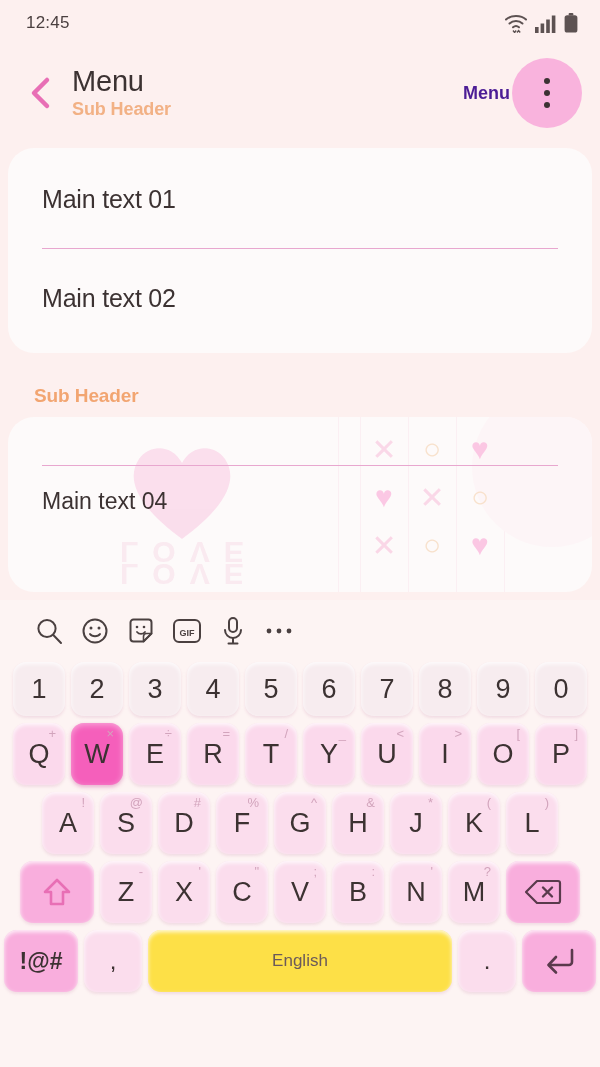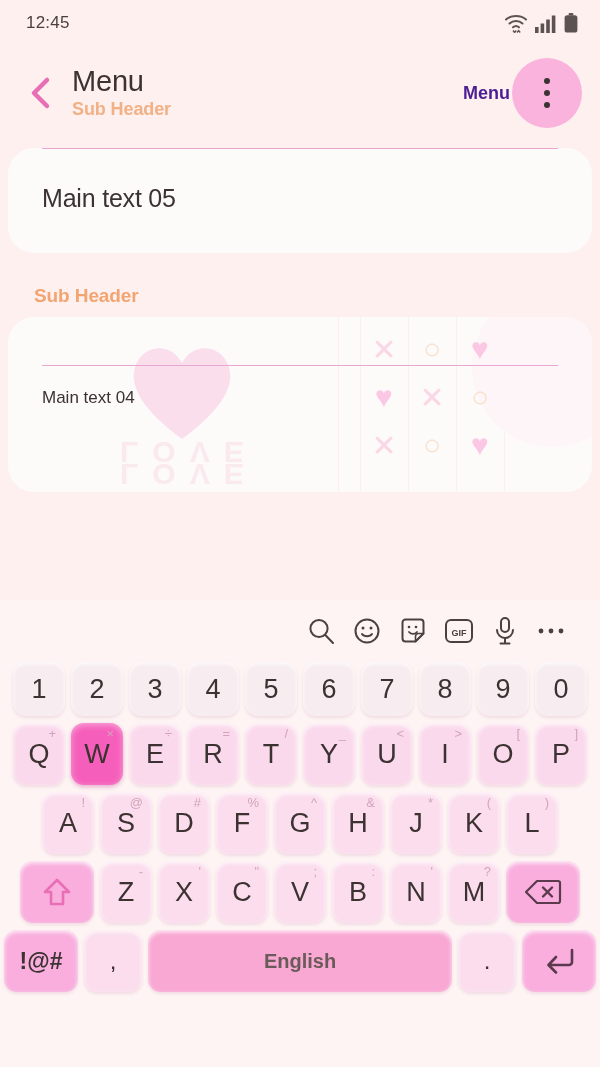--- a/index.html
+++ b/index.html
@@ -94,31 +94,31 @@
   .deco .stripe {
     position:absolute; top:0; bottom:0; width:1px; background:#fbeff3;
   }
   .deco .blob {
     position:absolute; right:-40px; top:-30px;
     width:160px; height:160px; border-radius:50%; background:#fdf5f7;
   }
   .row3-main { font-size:25px; color:#3c3232; position:relative; }
   .row3-sec { font-size:19px; color:#9b9191; margin-top:8px; position:relative; white-space:nowrap;}
   .divider2 { height:1px; background:#e8a7cf; margin-top:22px; position:relative; }
-  .row4 { padding-top:22px; font-size:17px; color:#3c3232; position:relative; }
+  .row4 { padding-top:22px; font-size:23px; color:#3c3232; position:relative; }
 
   
   .keyboard {
     position:absolute; left:0; right:0; bottom:0;
     height:467px;
     background:#fdf4f3;
   }
   .kb-toolbar {
     height:62px;
-    display:flex; align-items:center; justify-content:flex-end;
+    display:flex; align-items:center; justify-content:flex-start;
     padding:0 26px;
     text-decoration:underline;
   }
   .kb-toolbar .tb { display:flex; align-items:center; justify-content:center; width:46px; height:46px;}
   .kb-rows { padding:0 4px; }
   .kb-row { display:flex; justify-content:center; align-items:center; gap:6px; margin-bottom:7px; }
   .key {
     position:relative;
     border-radius:13px;
     display:flex; align-items:center; justify-content:center;
@@ -130,21 +130,21 @@
     font-size:13px; color:#d2a4bc; font-weight:normal; line-height:1;
   }
   .num  { width:52px; height:54px; background:#f7ecef; }
   .ltr  { width:52px; height:62px; background:#fbd9ec; }
   .ltr.active { background:#f55fbb; box-shadow:0 2px 4px rgba(200,70,150,.4), inset 0 2px 6px rgba(255,255,255,.45); }
   .ltr.pale { background:#fbdded; }
   .wide { width:74px; height:62px; background:#f9aedd; }
   .bottom .key { height:62px; }
   .k-sym { width:74px; background:#f9aedd; font-size:23px; font-weight:bold;}
   .k-comma { width:58px; background:#fbdded; font-size:24px; }
-  .k-space { flex:1 1 auto; background:#f9a8d4; font-size:20px; color:#6b5a5a;font-weight:bold; }
+  .k-space { flex:1 1 auto; background:#fde047; font-size:17px; color:#6b5a5a; }
   .k-dot { width:58px; background:#fbdded; font-size:24px; }
   .k-enter { width:74px; background:#f9aedd; }
   .row-z .ltr { width:52px; }
   svg { display:block; }
 </style>
 </head>
 <body>
 
 <div class="statusbar">
   <div class="clock">12:45</div>
@@ -191,23 +191,26 @@
   <div class="menu-fab">
     <span style="display:flex;flex-direction:column;gap:6px;">
       <i></i>
         <i></i>
         <i></i>
     </span>
   </div>
 </div>
 
 <div class="card first">
+  <div class="row1">
+    <div class="row-main">Main text 01</div>
+  </div>
   <div class="divider"></div>
   <div class="row2">
-    <div class="row-main">Main text 05</div>
+    <div class="row-main">Main text 02</div>
   </div>
 </div>
 
 <div class="sub-header">Sub Header</div>
 
 <div class="card second">
   <div class="deco">
     <div class="stripe" style="left:330px"></div>
     <div class="stripe" style="left:352px"></div>
     <div class="stripe" style="left:400px"></div>

